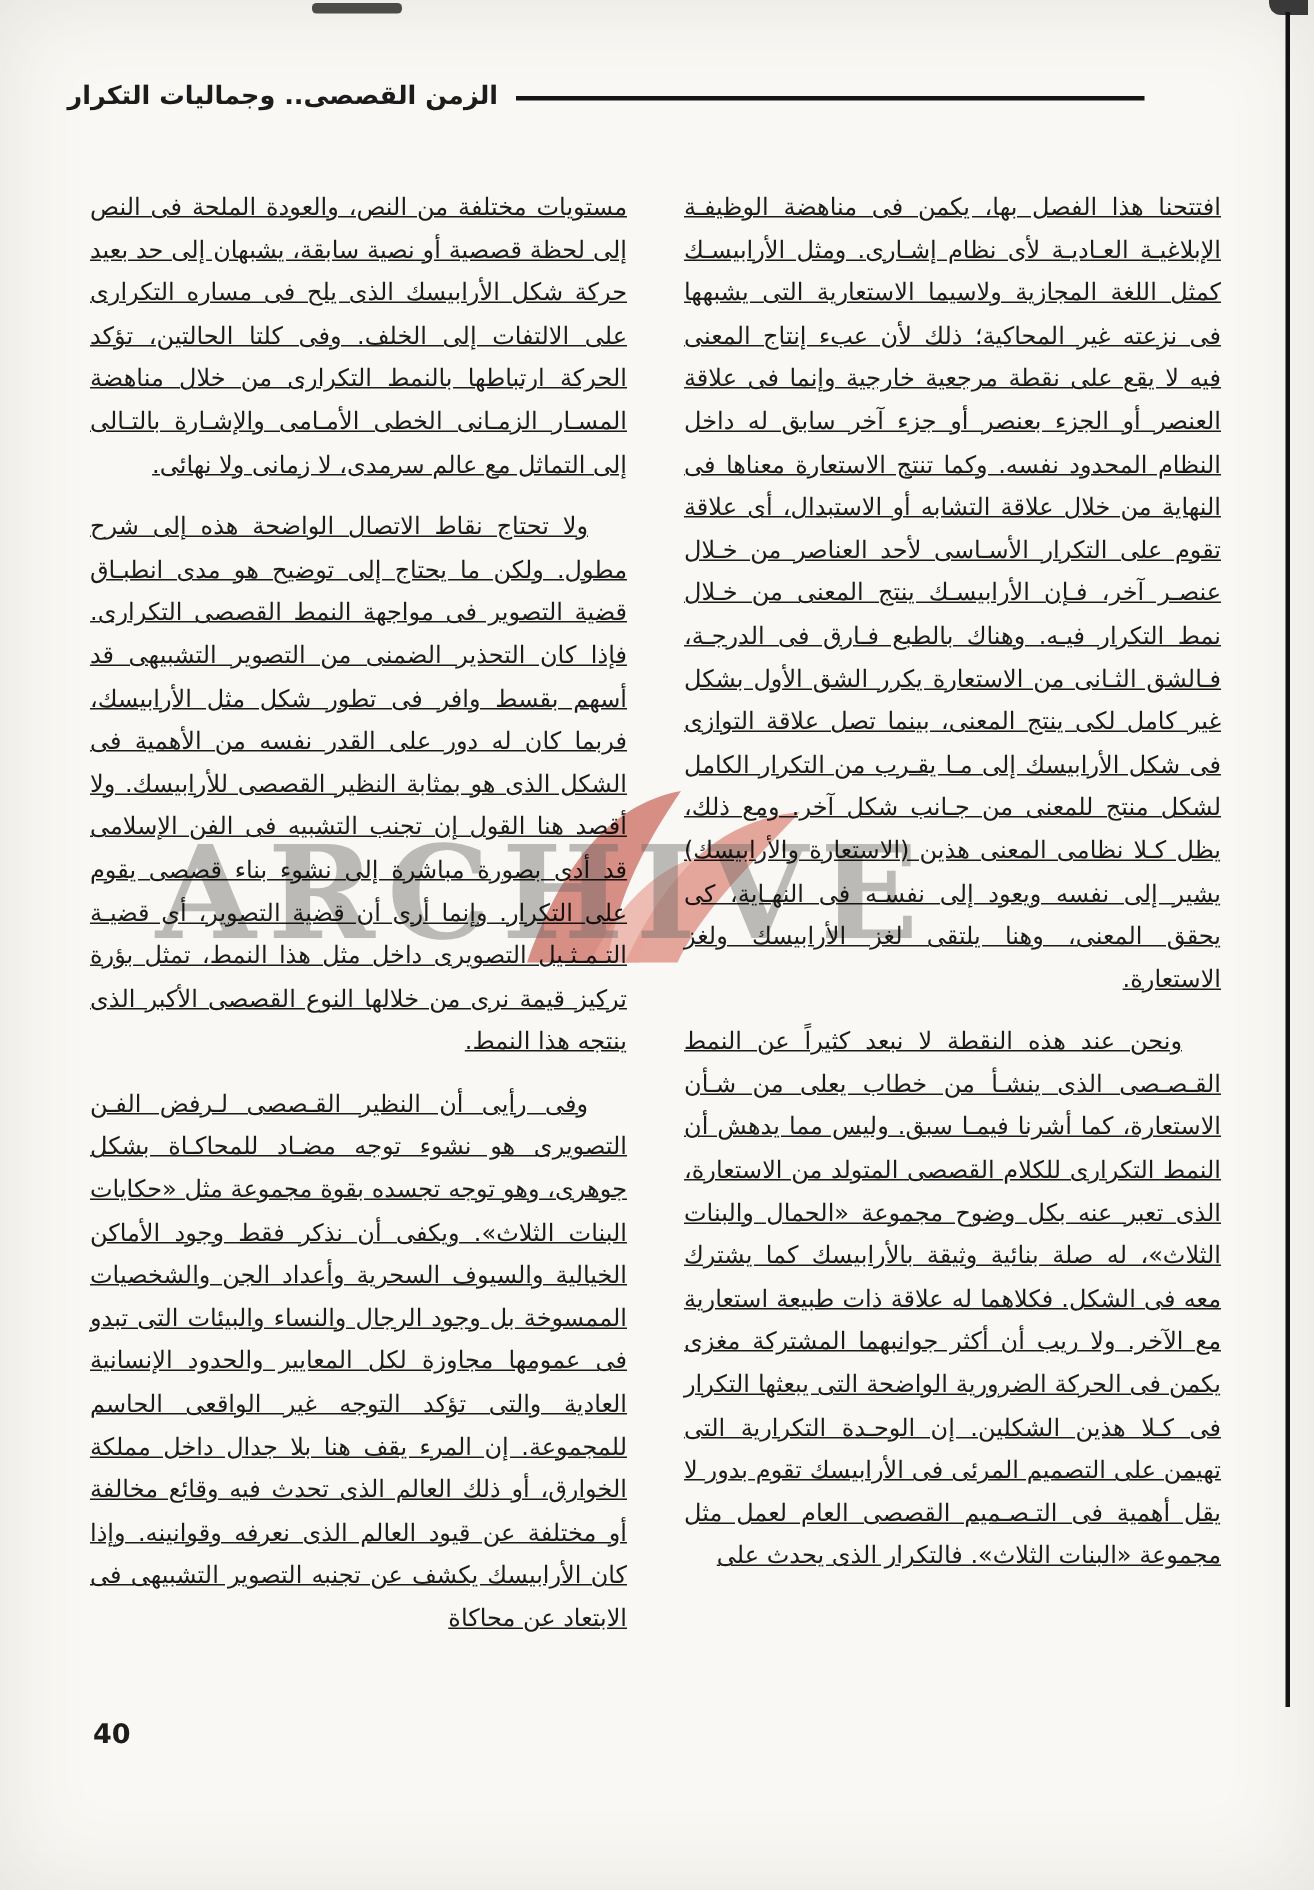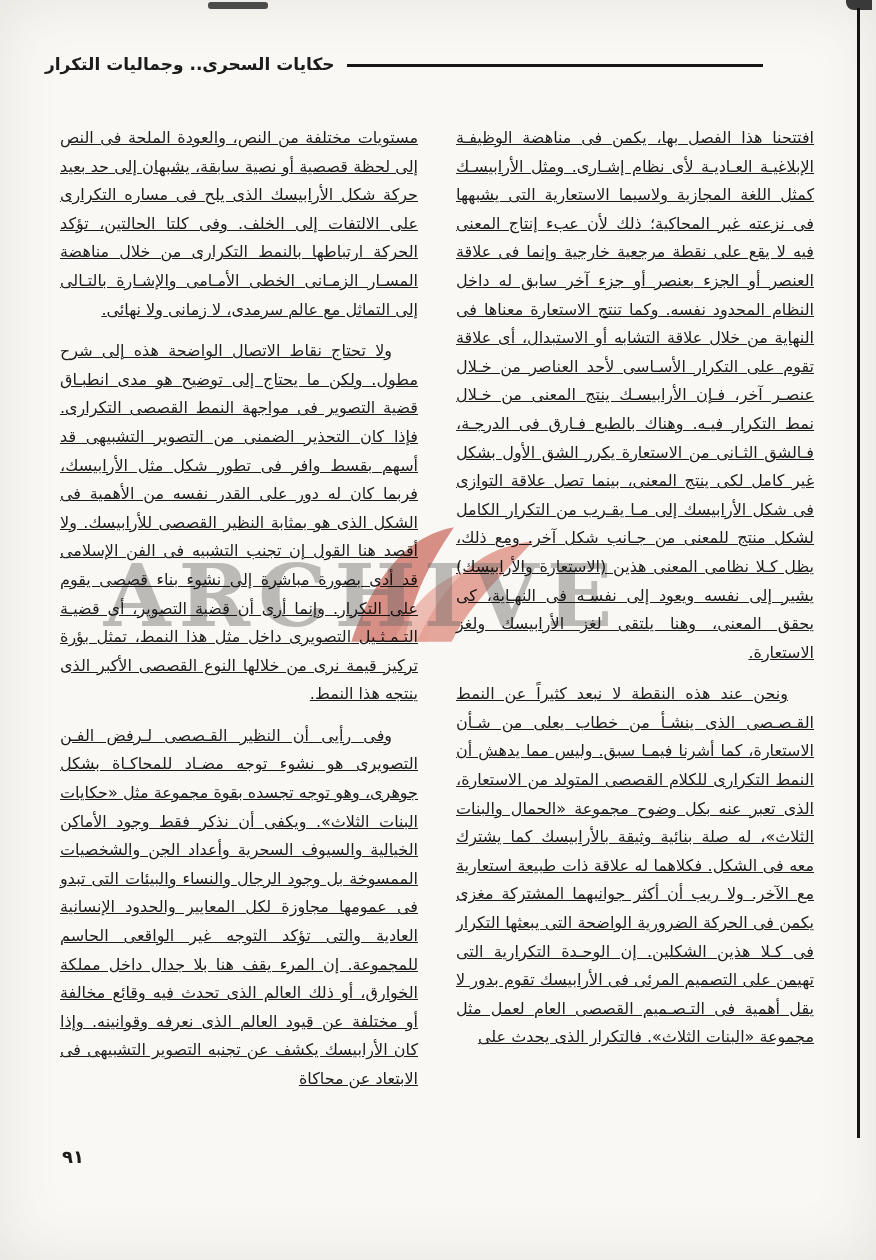--- a/index.html
+++ b/index.html
@@ -84,21 +84,21 @@
 </style>
 </head>
 <body>
 
 <div class="page">
 
   <div class="speck-a"></div>
   <div class="speck-b"></div>
 
   <header class="page-header">
-    <span class="header-title">حكايات السحرى.. وجماليات التكرار</span>
+    <span class="header-title">الزمن القصصى.. وجماليات التكرار</span>
     <span class="header-rule"></span>
   </header>
 
   <div class="right-rule"></div>
 
   <main class="columns">
     <section class="col">
       <p>افتتحنا هذا الفصل بها، يكمن فى مناهضة الوظيفـة الإبلاغيـة العـاديـة لأى نظام إشـارى. ومثل الأرابيسـك كمثل اللغة المجازية ولاسيما الاستعارية التى يشبهها فى نزعته غير المحاكية؛ ذلك لأن عبء إنتاج المعنى فيه لا يقع على نقطة مرجعية خارجية وإنما فى علاقة العنصر أو الجزء بعنصر أو جزء آخر سابق له داخل النظام المحدود نفسه. وكما تنتج الاستعارة معناها فى النهاية من خلال علاقة التشابه أو الاستبدال، أى علاقة تقوم على التكرار الأسـاسى لأحد العناصر من خـلال عنصـر آخر، فـإن الأرابيسـك ينتج المعنى من خـلال نمط التكرار فيـه. وهناك بالطبع فـارق فى الدرجـة، فـالشق الثـانى من الاستعارة يكرر الشق الأول بشكل غير كامل لكى ينتج المعنى، بينما تصل علاقة التوازى فى شكل الأرابيسك إلى مـا يقـرب من التكرار الكامل لشكل منتج للمعنى من جـانب شكل آخر. ومع ذلك، يظل كـلا نظامى المعنى هذين (الاستعارة والأرابيسك) يشير إلى نفسه ويعود إلى نفسـه فى النهـاية، كى يحقق المعنى، وهنا يلتقى لغز الأرابيسك ولغز الاستعارة.</p>
       <p class="indent">ونحن عند هذه النقطة لا نبعد كثيراً عن النمط القـصـصى الذى ينشـأ من خطاب يعلى من شـأن الاستعارة، كما أشرنا فيمـا سبق. وليس مما يدهش أن النمط التكرارى للكلام القصصى المتولد من الاستعارة، الذى تعبر عنه بكل وضوح مجموعة «الحمال والبنات الثلاث»، له صلة بنائية وثيقة بالأرابيسك كما يشترك معه فى الشكل. فكلاهما له علاقة ذات طبيعة استعارية مع الآخر. ولا ريب أن أكثر جوانبهما المشتركة مغزى يكمن فى الحركة الضرورية الواضحة التى يبعثها التكرار فى كـلا هذين الشكلين. إن الوحـدة التكرارية التى تهيمن على التصميم المرئى فى الأرابيسك تقوم بدور لا يقل أهمية فى التـصـميم القصصى العام لعمل مثل مجموعة «البنات الثلاث». فالتكرار الذى يحدث على</p>
     </section>
@@ -111,15 +111,15 @@
 
   <div class="watermark">
     <svg class="wm-logo" viewBox="0 0 100 60" preserveAspectRatio="xMidYMid meet">
       <path d="M12,56 C24,22 40,10 56,7 C46,22 38,36 35,56 Z" fill="#c2392b"></path>
       <path d="M40,56 C54,26 70,15 90,13 C76,28 62,41 55,56 Z" fill="#d14b3a" opacity="0.85"></path>
       <path d="M30,56 C38,40 48,30 60,26 C52,38 46,47 44,56 Z" fill="#e0614f" opacity="0.7"></path>
     </svg>
     <div class="wm-text">ARCHIVE</div>
   </div>
 
-  <div class="page-number">٩١</div>
+  <div class="page-number">40</div>
 
 </div>
 
 </body></html>

